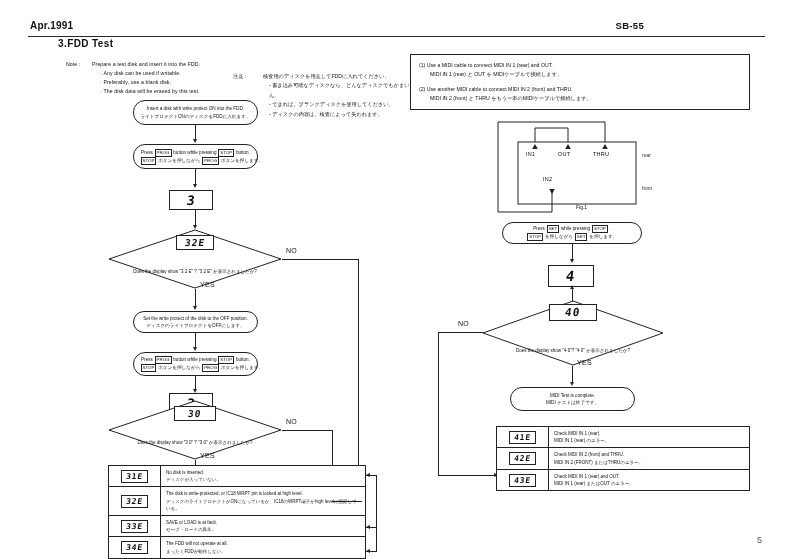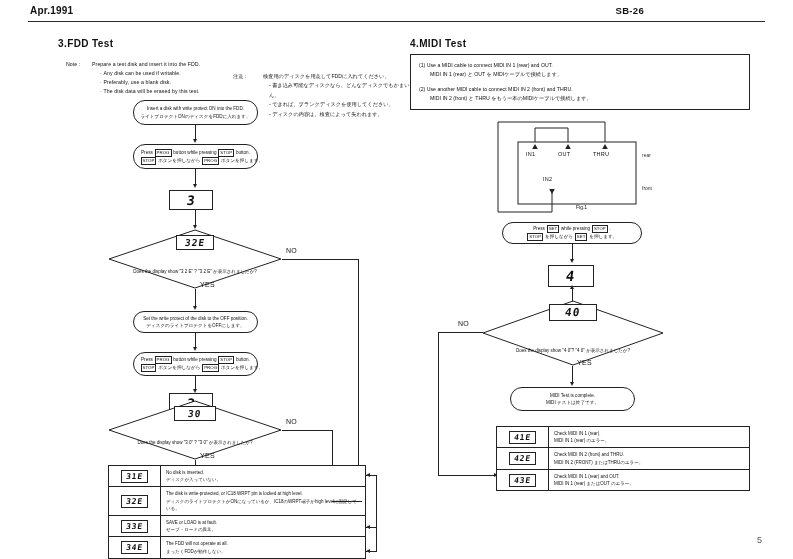--- a/index.html
+++ b/index.html
@@ -8,21 +8,21 @@
     width:793px; height:559px;
     background:#ffffff;
     font-family:"Liberation Sans", sans-serif;
     color:#111;
     position:relative;
     overflow:hidden;
   }
 
   
   .page-header {
-    position:absolute; left:0; top:0; width:672px; height:26px;
+    position:absolute; left:0; top:15px; width:672px; height:26px;
   }
   .hdr-date {
     position:absolute; left:30px; top:5px;
     font-size:10px; font-weight:bold; letter-spacing:.2px;
   }
   .hdr-model {
     position:absolute; right:28px; top:5px;
     font-size:9.5px; font-weight:bold; letter-spacing:.3px;
   }
   .hdr-rule {
@@ -176,21 +176,21 @@
   .fig1 { position:absolute; }
   .fig1 .port-label { position:absolute; font-size:5.5px; letter-spacing:.2px; }
   .fig1 .side-label { position:absolute; font-size:5px; color:#333; }
   .fig1 .caption { position:absolute; font-size:5px; }
 </style>
 </head>
 <body>
 
 <div class="page-header">
   <div class="hdr-date">Apr.1991</div>
-  <div class="hdr-model">SB-26</div>
+  <div class="hdr-model">SB-55</div>
   <div class="hdr-rule"></div>
 </div>
 <div class="page-number">5</div>
 
 <div class="col col-left">
 
   <div class="section-title">3.FDD  Test</div>
 
   <div class="note-block">
     <div class="nb-head">
@@ -387,21 +387,20 @@
   <div class="arrow-l" style="position:absolute;left:338px;top:517px;"></div>
   <div class="ln-v" style="left:348px;top:443px;height:76px;"></div>
   <div class="ln-h" style="left:338px;top:443px;width:11px;"></div>
   <div class="ln-h" style="left:338px;top:495px;width:11px;"></div>
   <div class="ln-h" style="left:338px;top:519px;width:11px;"></div>
   <div class="ln-h" style="left:304px;top:469px;width:30px;"></div>
 </div>
 
 <div class="col col-right">
 
-  <div class="section-title right">4.MIDI Test</div>
 
   <div class="midi-inst" style="left:0px;top:22px;width:340px;">
     <div class="item">
       <div>(1) Use a MIDI cable to connect MIDI IN 1 (rear) and OUT.</div>
       <div class="l2">MIDI IN 1 (rear) と OUT を MIDIケーブルで接続します。</div>
     </div>
     <div class="item">
       <div>(2) Use another MIDI cable to connect MIDI IN 2 (front) and THRU.</div>
       <div class="l2">MIDI IN 2 (front) と THRU をもう一本のMIDIケーブルで接続します。</div>
     </div>

